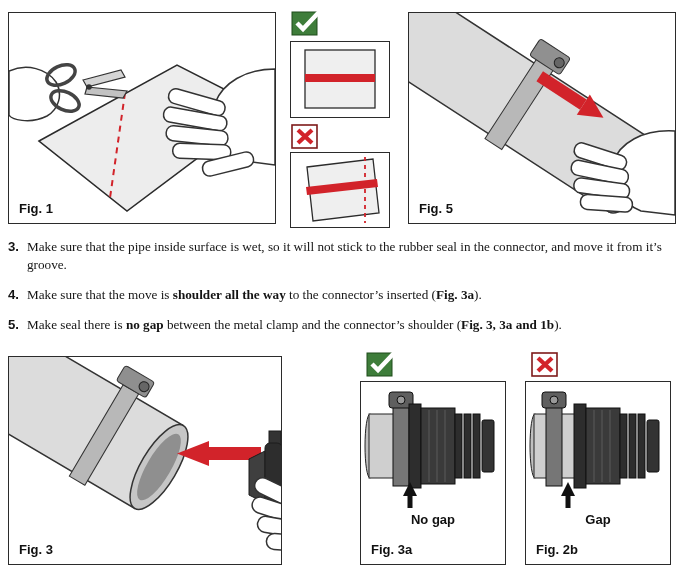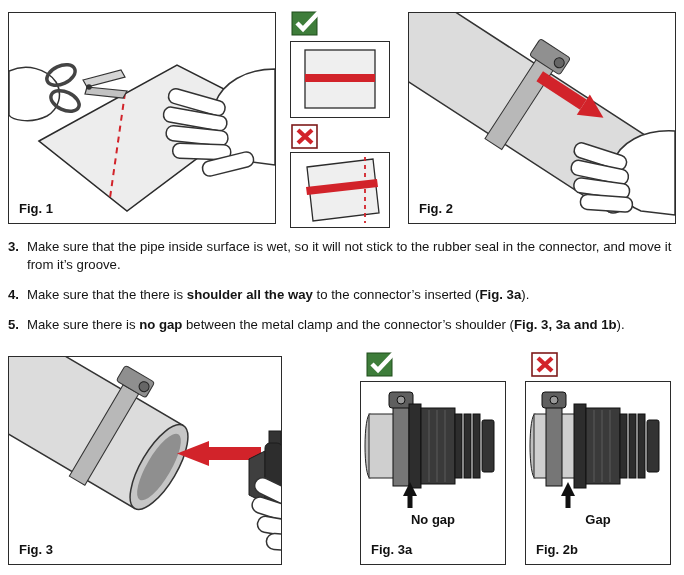--- a/index.html
+++ b/index.html
@@ -10,21 +10,21 @@
   body{margin:0;background:#fff;font-family:"Liberation Sans",sans-serif;color:#111;}
   .page{position:relative;width:684px;height:575px;background:#fff;overflow:hidden;border-radius:6px;}
   .panel{position:absolute;border:1px solid #2b2b2b;background:#fff;overflow:hidden;}
   .panel svg{display:block;}
   .fig-label{position:absolute;left:10px;bottom:7px;font-size:13px;font-weight:bold;color:#111;z-index:2;}
   .icon-box{position:absolute;width:32px;height:28px;z-index:3;}
   .icon-box svg{display:block;overflow:visible;}
   .instructions{position:absolute;left:8px;top:238px;width:670px;font-size:13.2px;line-height:18px;color:#141414;}
   .item{display:flex;margin-bottom:12px;}
   .num{font-weight:bold;flex:0 0 19px;width:19px;}
-  .txt{flex:1;}
+  .txt{flex:1;font-family:Liberation Serif, serif;}
   .b{font-weight:bold;}
   .annotation{position:absolute;left:0;right:0;top:130px;text-align:center;font-weight:bold;font-size:13px;z-index:2;}
   .fr{fill:var(--accent-red);}
   .sr{stroke:var(--accent-red);}
   .fg{fill:var(--accent-green);}
 </style>
 </head>
 <body>
 
 <div class="page">
@@ -100,35 +100,35 @@
         </g>
       </g>
       <g fill="#fff" stroke="#333" stroke-width="1.5">
         <path d="M266,118 C234,116 210,130 204,150 C200,170 212,190 232,198 L266,202 Z"></path>
         <rect x="168" y="128" width="54" height="15" rx="7" transform="rotate(18 168 128)"></rect>
         <rect x="164" y="146" width="58" height="15" rx="7" transform="rotate(12 164 146)"></rect>
         <rect x="166" y="164" width="56" height="15" rx="7" transform="rotate(8 166 164)"></rect>
         <rect x="172" y="181" width="52" height="15" rx="7" transform="rotate(4 172 181)"></rect>
       </g>
     </svg>
-    <div class="fig-label">Fig. 2</div>
+    <div class="fig-label">Fig. 5</div>
   </div>
 
   <div class="instructions">
     <div class="item">
       <span class="num">3.</span>
       <span class="txt"><span>Make sure that the pipe inside surface is wet, so it will not stick to the rubber seal in the connector, and move it from it’s groove.</span></span>
     </div>
     <div class="item">
       <span class="num">4.</span>
-      <span class="txt"><span>Make sure that the there is </span><span class="b">shoulder all the way</span><span> to the connector’s inserted (</span><span class="b">Fig. 3a</span><span>).</span></span>
+      <span class="txt"><span>Make sure that the move is </span><span class="b">shoulder all the way</span><span> to the connector’s inserted (</span><span class="b">Fig. 3a</span><span>).</span></span>
     </div>
     <div class="item">
       <span class="num">5.</span>
-      <span class="txt"><span>Make sure there is </span><span class="b">no gap</span><span> between the metal clamp and the connector’s shoulder (</span><span class="b">Fig. 3, 3a and 1b</span><span>).</span></span>
+      <span class="txt"><span>Make seal there is </span><span class="b">no gap</span><span> between the metal clamp and the connector’s shoulder (</span><span class="b">Fig. 3, 3a and 1b</span><span>).</span></span>
     </div>
   </div>
 
   <div class="panel" style="left:8px;top:356px;width:274px;height:209px;">
     <svg width="328" height="207" viewBox="0 0 328 207">
       <polygon points="-44.3,51.4 125.7,151.4 174.3,68.6 4.3,-31.4" fill="#dcdcdc" stroke="#333" stroke-width="1.5"></polygon>
       <ellipse cx="150" cy="110" rx="18" ry="48" transform="rotate(30.5 150 110)" fill="#c6c6c6" stroke="#333" stroke-width="1.5"></ellipse>
       <ellipse cx="150" cy="110" rx="12" ry="38" transform="rotate(30.5 150 110)" fill="#8f8f8f"></ellipse>
       <g transform="rotate(30.5 95 78)">
         <rect x="86" y="25" width="18" height="106" fill="#b8b8b8" stroke="#333"></rect>

